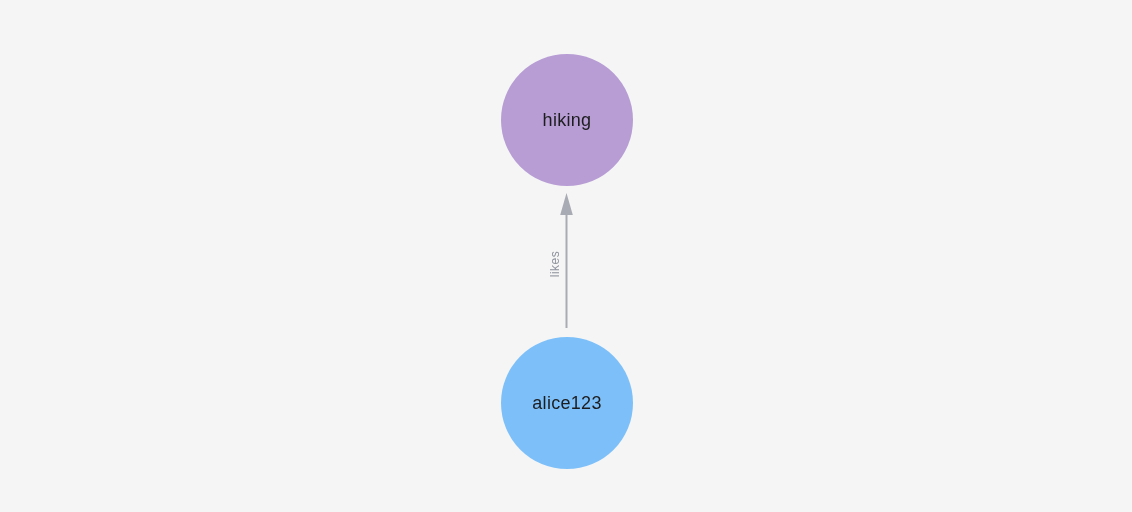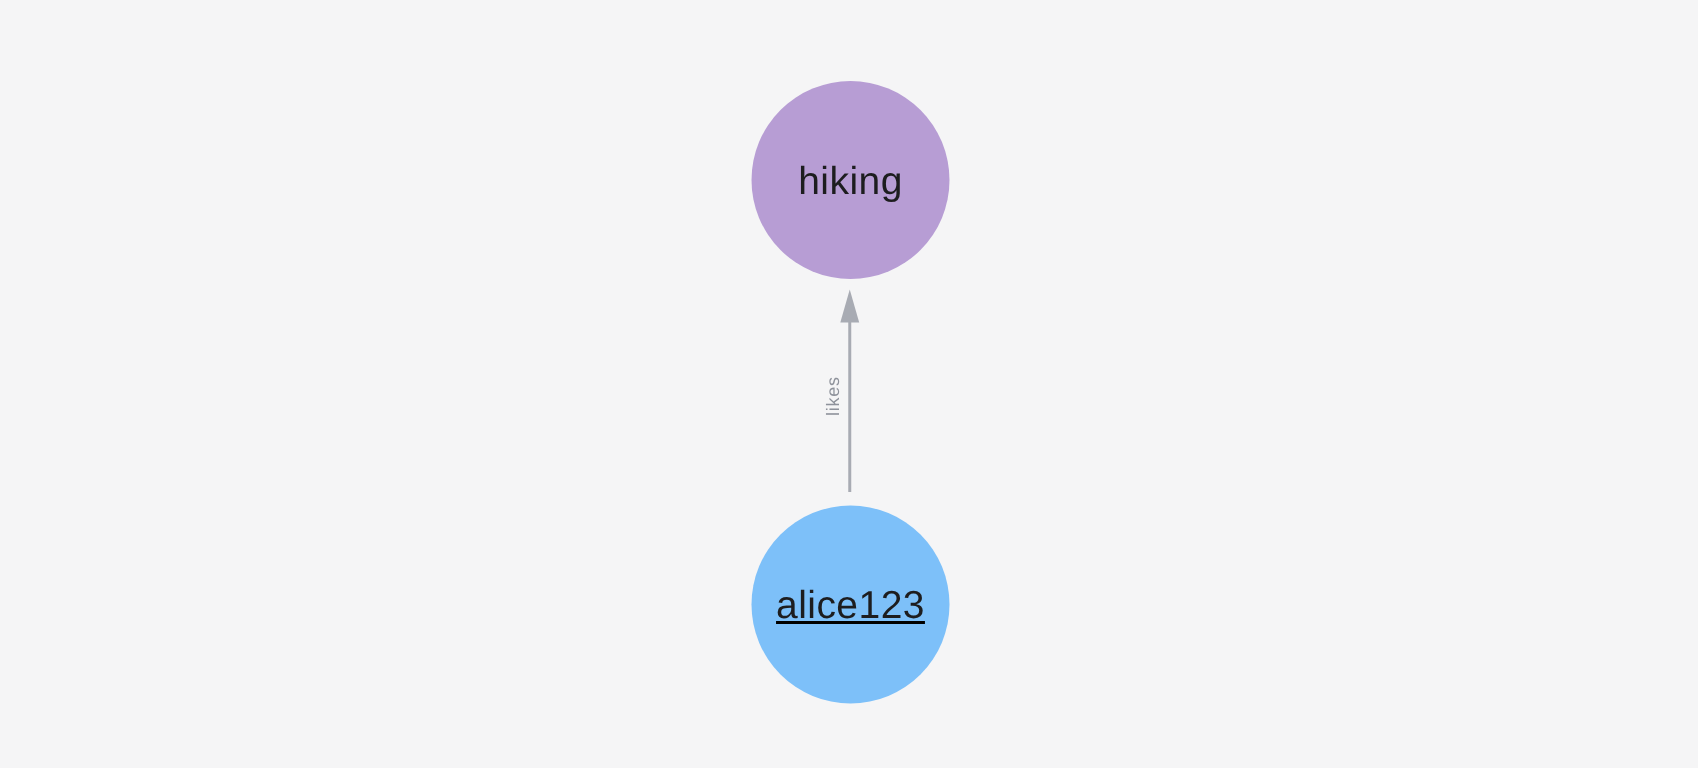--- a/index.html
+++ b/index.html
@@ -17,21 +17,21 @@
     position: absolute;
     width: 132px;
     height: 132px;
     border-radius: 50%;
     display: flex;
     align-items: center;
     justify-content: center;
     cursor: default;
   }
   .node-label {
-    font-size: 26px;
+    font-size: 18px;
     letter-spacing: 0.3px;
   }
   .edge-svg {
     position: absolute;
     left: 0;
     top: 0;
     width: 1132px;
     height: 512px;
   }
   .edge-label {
@@ -55,17 +55,17 @@
     <line x1="566.5" y1="328" x2="566.5" y2="211" stroke-width="2" style="stroke: rgb(168, 171, 179);"></line>
     <polygon points="566.5,193 560.2,215 572.8,215" style="fill: rgb(168, 171, 179);"></polygon>
   </svg>
 
   <div class="edge-label" style="color: rgb(142, 146, 155);">likes</div>
 
   <div class="node node-hiking" style="background-color: rgb(183, 157, 212);">
     <span class="node-label" style="color: rgb(29, 29, 31);">hiking</span>
   </div>
 
-  <div class="node node-alice123" style="background-color: rgb(125, 192, 249); text-decoration: underline;">
+  <div class="node node-alice123" style="background-color: rgb(125, 192, 249);">
     <span class="node-label" style="color: rgb(29, 29, 31);">alice123</span>
   </div>
 
 </div>
 
 </body></html>

